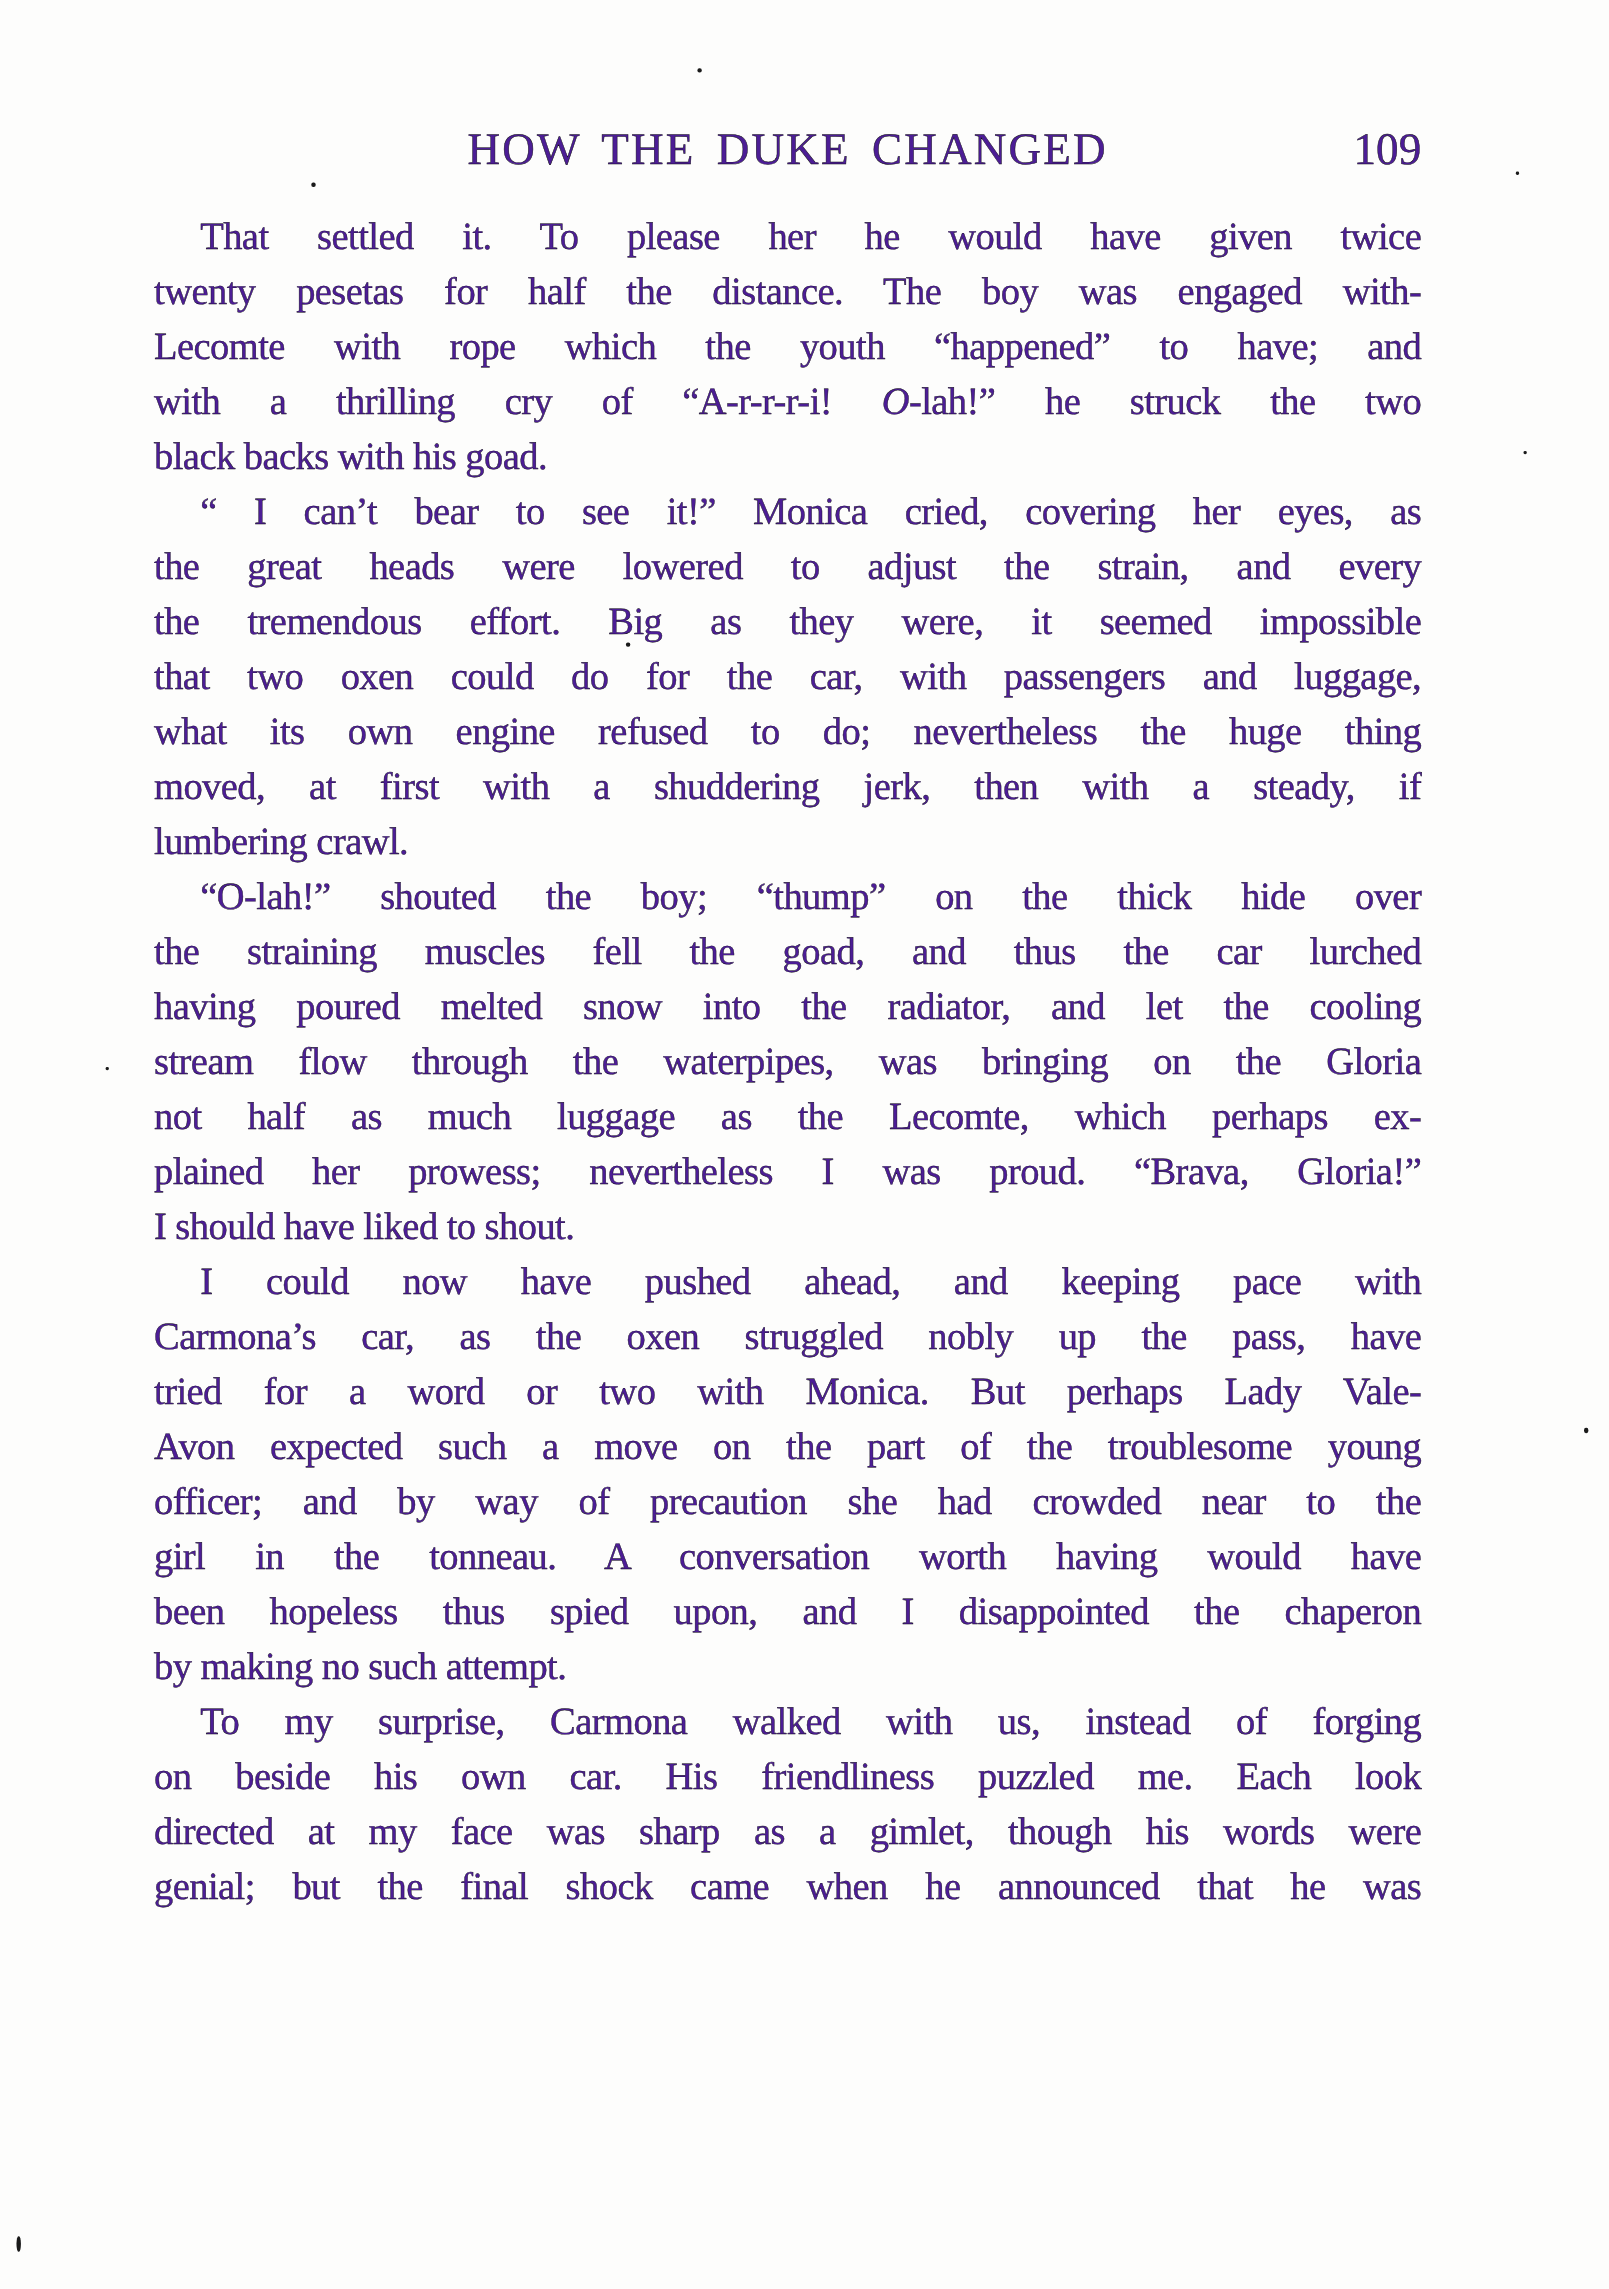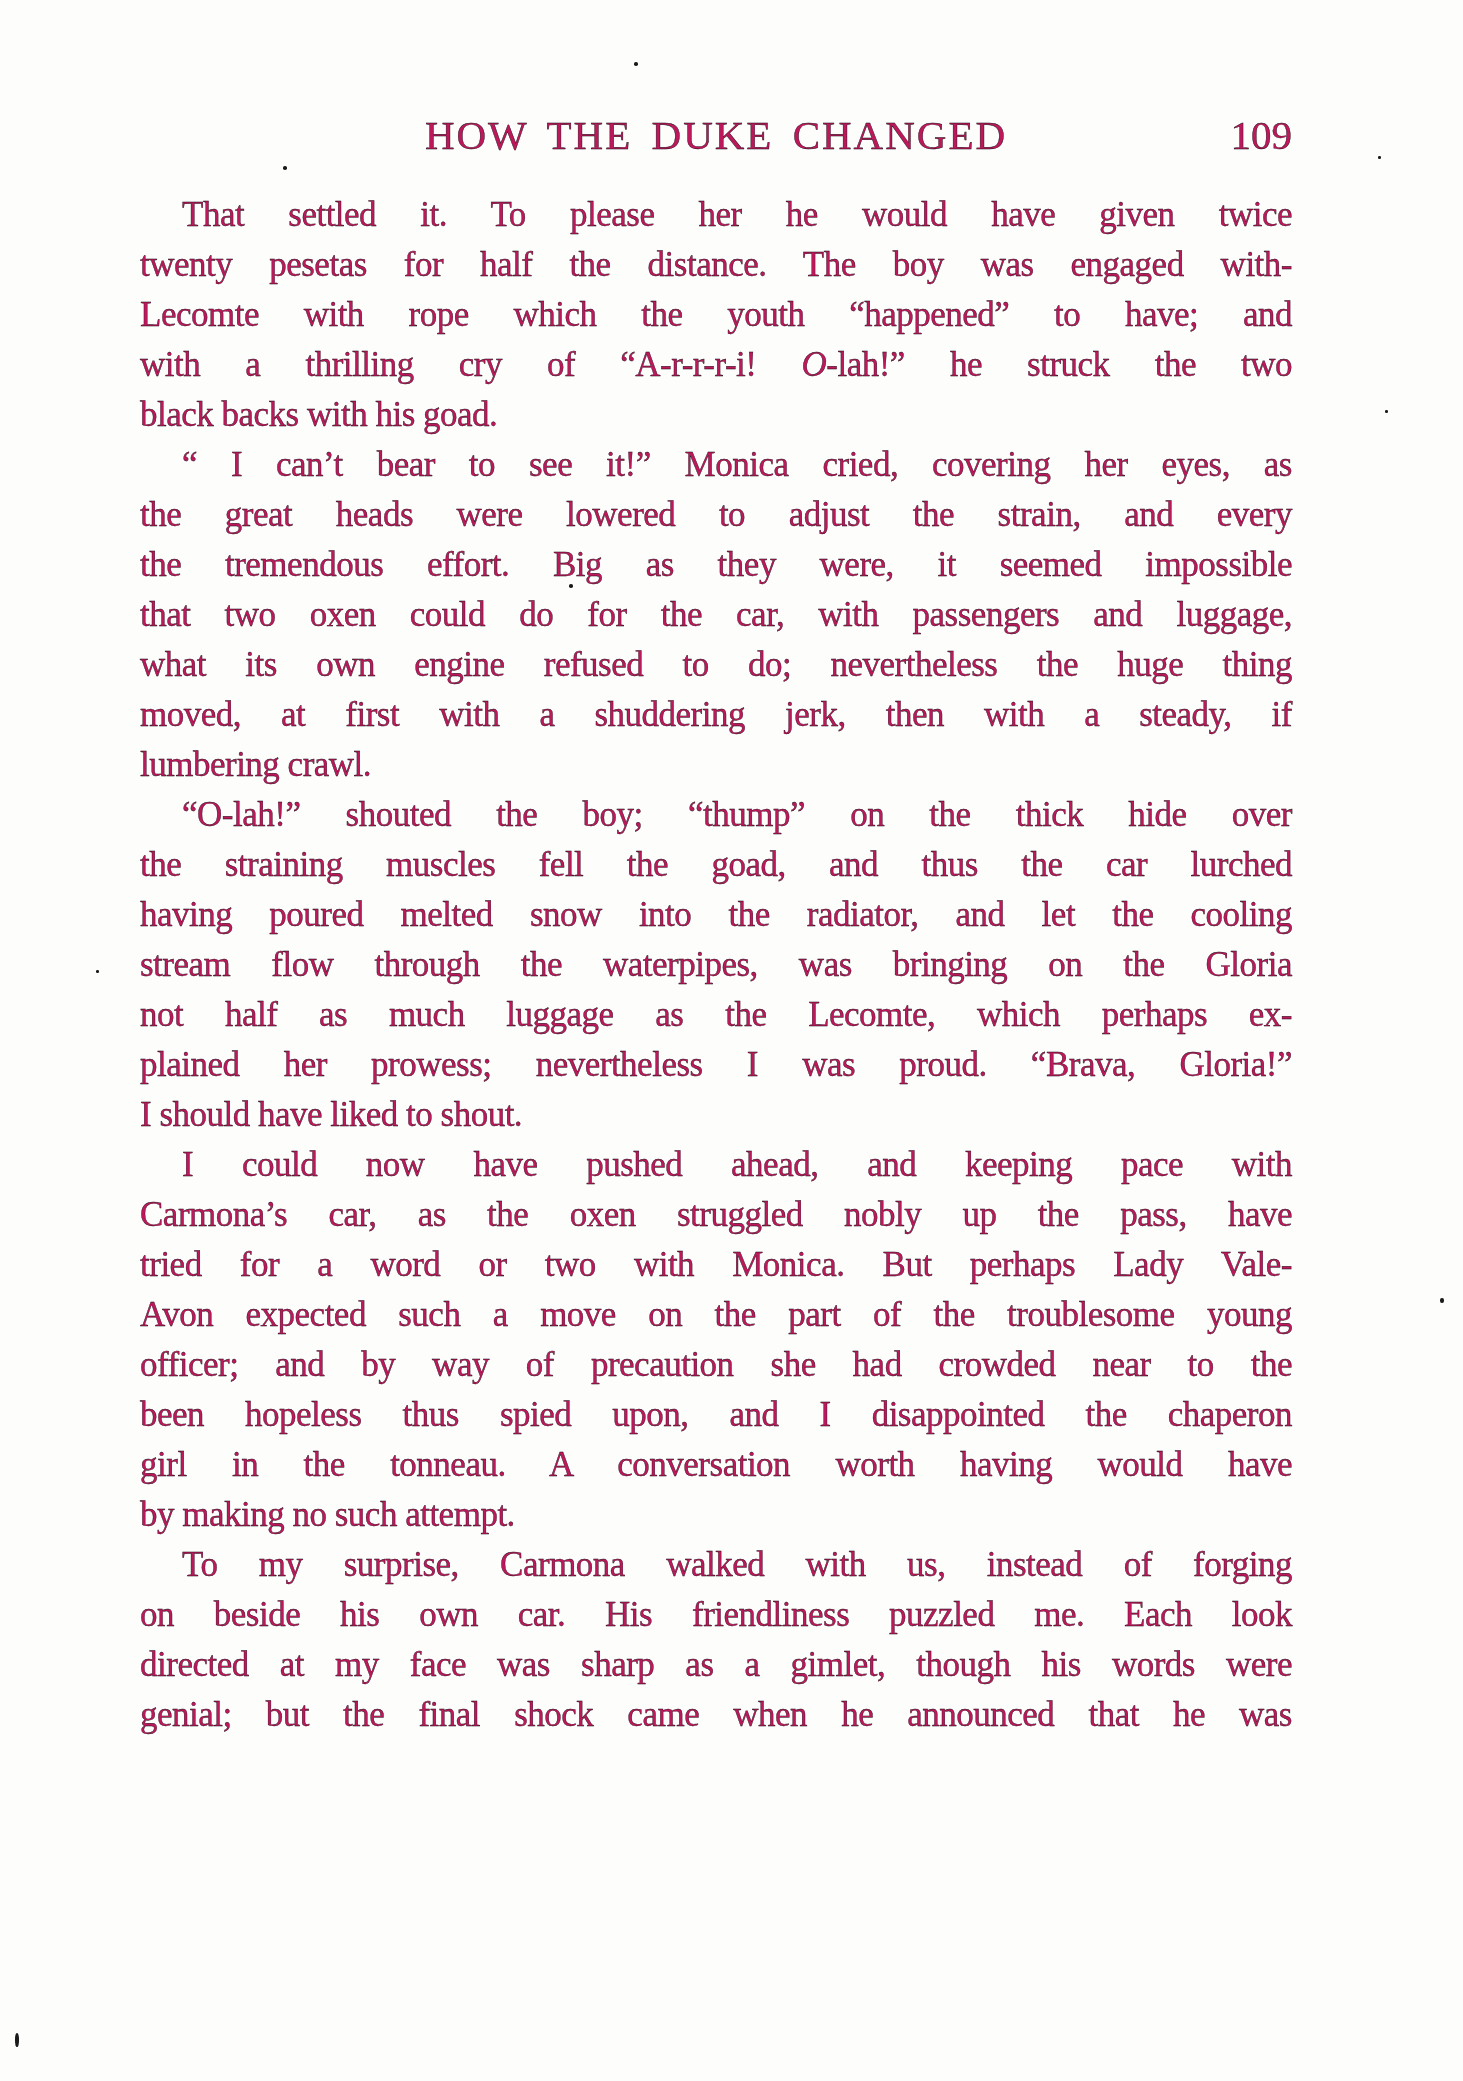--- a/index.html
+++ b/index.html
@@ -6,21 +6,21 @@
     margin: 0;
     padding: 0;
   }
   .page {
     position: relative;
     width: 1463px;
     height: 2081px;
     background: #fdfdfc;
     overflow: hidden;
     font-family: "Liberation Serif", "DejaVu Serif", serif;
-    color: #be185d;
+    color: #4c1d95;
   }
   .page-header {
     position: absolute;
     top: 112px;
     left: 140px;
     width: 1152px;
     height: 46px;
   }
   .header-title {
     position: absolute;
@@ -102,22 +102,22 @@
       <div class="line">having poured melted snow into the radiator, and let the cooling</div>
       <div class="line">stream flow through the waterpipes, was bringing on the Gloria</div>
       <div class="line">not half as much luggage as the  Lecomte, which  perhaps  ex-</div>
       <div class="line">plained her prowess;  nevertheless I was proud. “Brava, Gloria!”</div>
       <div class="line para-end">I should have liked to shout.</div>
       <div class="line first">I could now have pushed ahead, and keeping pace with</div>
       <div class="line">Carmona’s car, as the oxen struggled nobly up the  pass, have</div>
       <div class="line">tried for a word or two with Monica. But perhaps Lady Vale-</div>
       <div class="line">Avon expected such a move on the part of the troublesome young</div>
       <div class="line">officer; and by way of precaution she had crowded near to the</div>
+      <div class="line">girl in the tonneau. A conversation worth having would have</div>
       <div class="line">been hopeless thus spied upon, and I disappointed the chaperon</div>
-      <div class="line">girl in the tonneau. A conversation worth having would have</div>
       <div class="line para-end">by making no such attempt.</div>
       <div class="line first">To my surprise, Carmona walked with us, instead of forging</div>
       <div class="line">on beside his own car. His friendliness puzzled me. Each look</div>
       <div class="line">directed at my face was sharp as a gimlet, though his words were</div>
       <div class="line">genial; but the final shock came when he announced that he was</div>
     </div>
 
 <div class="speck" style="left: 283px; top: 166px; width: 4px; height: 4px;"></div>
     <div class="speck" style="left: 634px; top: 62px; width: 4px; height: 4px;"></div>
     <div class="speck" style="left: 569px; top: 584px; width: 4px; height: 4px;"></div>

